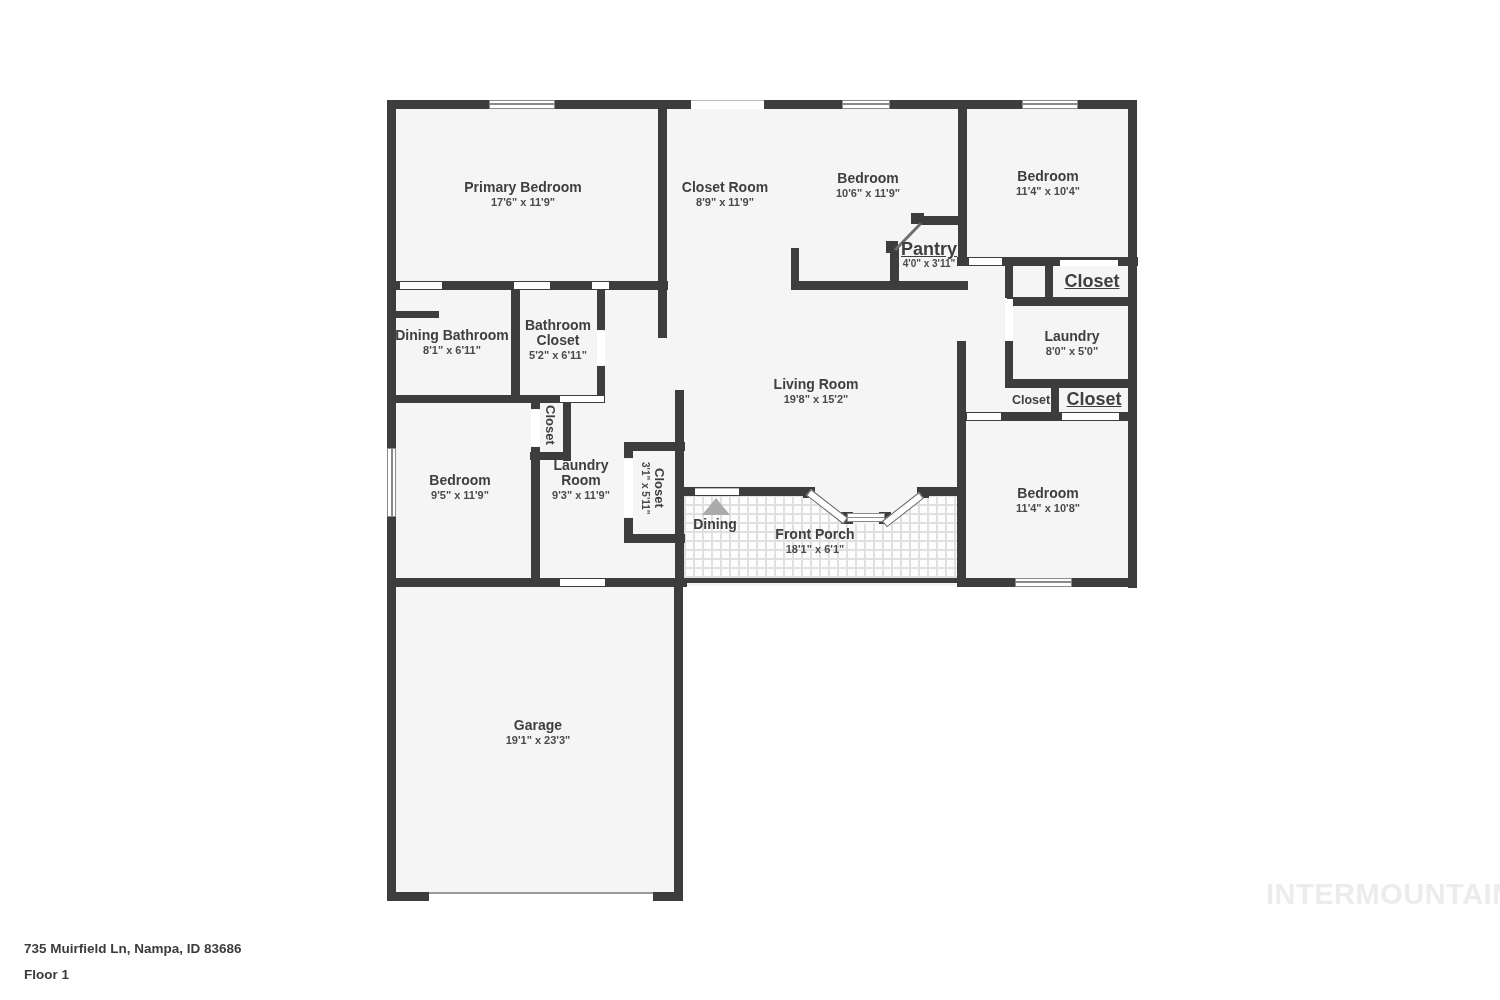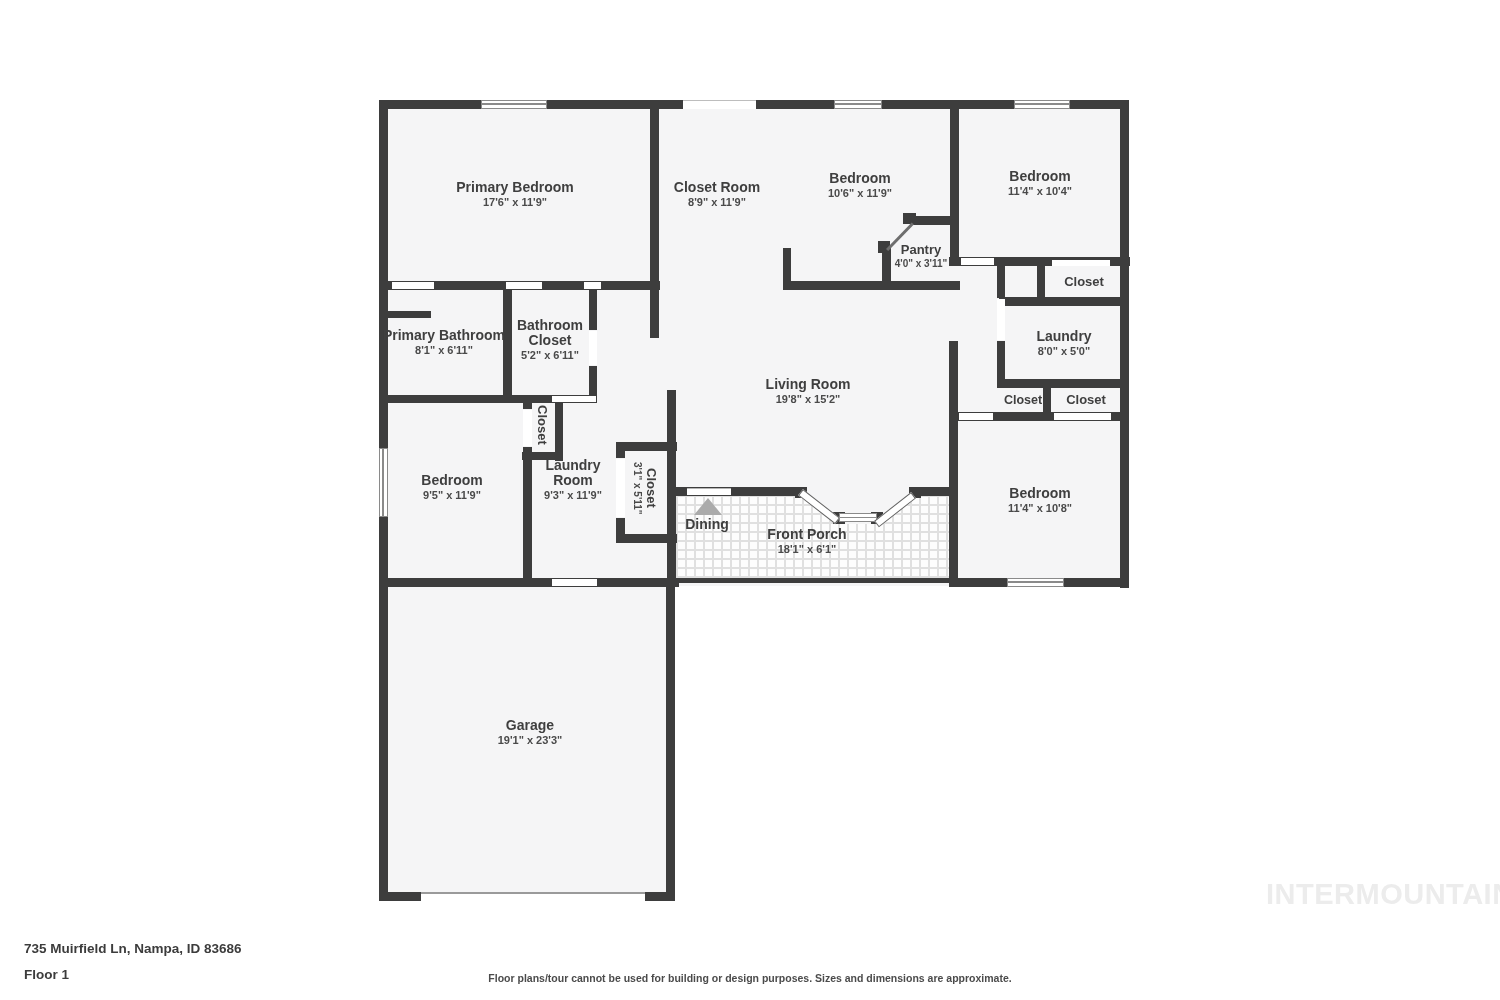--- a/index.html
+++ b/index.html
@@ -1,18 +1,18 @@
 <!DOCTYPE html>
 <html><head>
 <meta charset="utf-8">
 <style>
   html,body{margin:0;padding:0;background:#fff;}
   .page{position:relative;width:1500px;height:1000px;background:#fff;overflow:hidden;
         font-family:"Liberation Sans","DejaVu Sans",sans-serif;}
-  .plan{position:absolute;left:4px;top:0;width:1209px;height:1000px;}
+  .plan{position:absolute;left:12px;top:0;width:1209px;height:1000px;}
   .slab{position:absolute;background:#f5f5f6;}
   .porch{position:absolute;background-color:#fdfdfd;
      background-image:
        repeating-linear-gradient(0deg,#e0e0e0 0 2px,transparent 2px 9px),
        repeating-linear-gradient(90deg,#e0e0e0 0 2px,transparent 2px 9px);}
   .bay{position:absolute;background:#f5f5f6;
        clip-path:polygon(0% 0%,100% 0%,68.7% 100%,32.2% 100%);}
   .w{position:absolute;background:#3d3d3d;}
   .thin{position:absolute;background:#3d3d3d;}
   .g{position:absolute;background:#ffffff;}
@@ -23,21 +23,21 @@
       background-image:linear-gradient(to right,transparent calc(50% - 1px),#8a8a8a calc(50% - 1px),#8a8a8a calc(50% + 1px),transparent calc(50% + 1px));}
   .wP{position:absolute;background:#fff;border-top:1.5px solid #bdbdbd;box-sizing:border-box;}
   .wG{position:absolute;background:#fff;border-top:2px solid #9a9a9a;box-sizing:border-box;}
   .wD{position:absolute;background:#fff;border:1.5px solid #636363;box-sizing:border-box;}
   .dline{position:absolute;background:#6e6e6e;}
   .tri{position:absolute;width:0;height:0;border-left:14px solid transparent;
        border-right:14px solid transparent;border-bottom:17px solid #ababab;}
   .lbl{position:absolute;transform:translateX(-50%);text-align:center;color:#3f3f3f;white-space:nowrap;}
   .rname{font-size:14px;font-weight:700;line-height:15px;}
   .rdims{font-size:11px;font-weight:700;line-height:14px;color:#4a4a4a;}
-  .sm .rname{font-size:13px;} .sm .rdims{font-size:10px;}
+  .sm .rname{font-size:18px;text-decoration:underline;} .sm .rdims{font-size:10px;}
   .xs .rname{font-size:12.5px;}
   .wrap{white-space:normal;width:96px;}
   .wrap2{white-space:normal;width:92px;}
   .vert{transform:none;writing-mode:vertical-rl;white-space:nowrap;text-align:center;}
   .vert .rname{font-size:13px;} .vert .rdims{font-size:10px;}
   .addr{position:absolute;font-size:13.5px;font-weight:700;color:#3c3c3c;}
   .disc{position:absolute;left:50%;transform:translateX(-50%);font-size:10.5px;font-weight:700;color:#4b4b4b;}
   .wm{position:absolute;font-size:29px;font-weight:700;color:#ececec;letter-spacing:0.5px;}
 </style>
 </head>
@@ -146,21 +146,21 @@
       <div class="rdims">11'4" x 10'4"</div>
     </div>
     <div class="lbl sm" style="left:917px;top:242px">
       <div class="rname">Pantry</div>
       <div class="rdims">4'0" x 3'11"</div>
     </div>
     <div class="lbl sm" style="left:1080px;top:274px">
       <div class="rname">Closet</div>
     </div>
     <div class="lbl" style="left:440px;top:328px">
-      <div class="rname">Primary Bathroom</div>
+      <div class="rname">Dining Bathroom</div>
       <div class="rdims">8'1" x 6'11"</div>
     </div>
     <div class="lbl" style="left:546px;top:318px">
       <div class="rname wrap2">Bathroom Closet</div>
       <div class="rdims">5'2" x 6'11"</div>
     </div>
     <div class="lbl" style="left:1060px;top:329px">
       <div class="rname">Laundry</div>
       <div class="rdims">8'0" x 5'0"</div>
     </div>
@@ -201,15 +201,14 @@
       <div class="rdims">11'4" x 10'8"</div>
     </div>
     <div class="lbl" style="left:526px;top:718px">
       <div class="rname">Garage</div>
       <div class="rdims">19'1" x 23'3"</div>
     </div>
   </div>
 
   <div class="addr" style="left:24px;top:941px">735 Muirfield Ln, Nampa, ID 83686</div>
   <div class="addr" style="left:24px;top:967px">Floor 1</div>
-  <div class="disc" style="top:972px">Floor plans/tour cannot be used for building or design purposes. Sizes and dimensions are approximate.</div>
   <div class="wm" style="left:1266px;top:878px">INTERMOUNTAIN</div>
 </div>
 
 </body></html>

